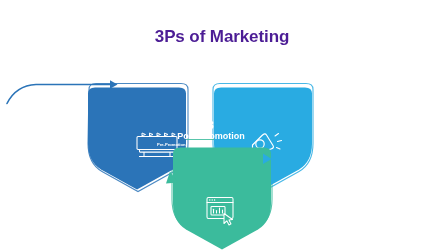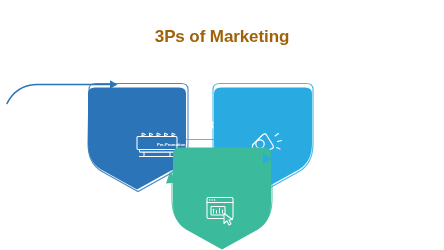--- a/index.html
+++ b/index.html
@@ -5,21 +5,21 @@
   html,body{margin:0;padding:0;}
   body{
     width:444px;height:250px;background:#ffffff;
     font-family:"Liberation Sans","DejaVu Sans",sans-serif;
     overflow:hidden;position:relative;
   }
   #canvas{position:absolute;inset:0;width:444px;height:250px;}
   .title{
     position:absolute;top:27px;left:0;width:444px;text-align:center;
     font-size:17px;font-weight:bold;letter-spacing:-0.1px;
-    color:#a16207;
+    color:#4c1d95;
   }
   .diagram{position:absolute;left:0;top:44px;width:444px;height:175px;}
   .seg-label{
     position:absolute;text-align:center;color:#ffffff;
     pointer-events:none;
   }
   .seg-num{font-size:10px;font-weight:bold;line-height:11px;}
   .seg-title{font-size:9px;font-weight:bold;line-height:11px;white-space:nowrap;}
   svg{display:block;}
 </style>
@@ -126,14 +126,15 @@
     <div class="seg-title">Pre-Promotion</div>
   </div>
 
   <div class="seg-label" style="left:218px;top:12px;width:82px;">
     <div class="seg-num">2</div>
     <div class="seg-title">Promotion</div>
   </div>
 
   <div class="seg-label" style="left:163px;top:76px;width:96px;">
     <div class="seg-num">3</div>
+    <div class="seg-title">Post-Promotion</div>
   </div>
 </div>
 
 </body></html>

